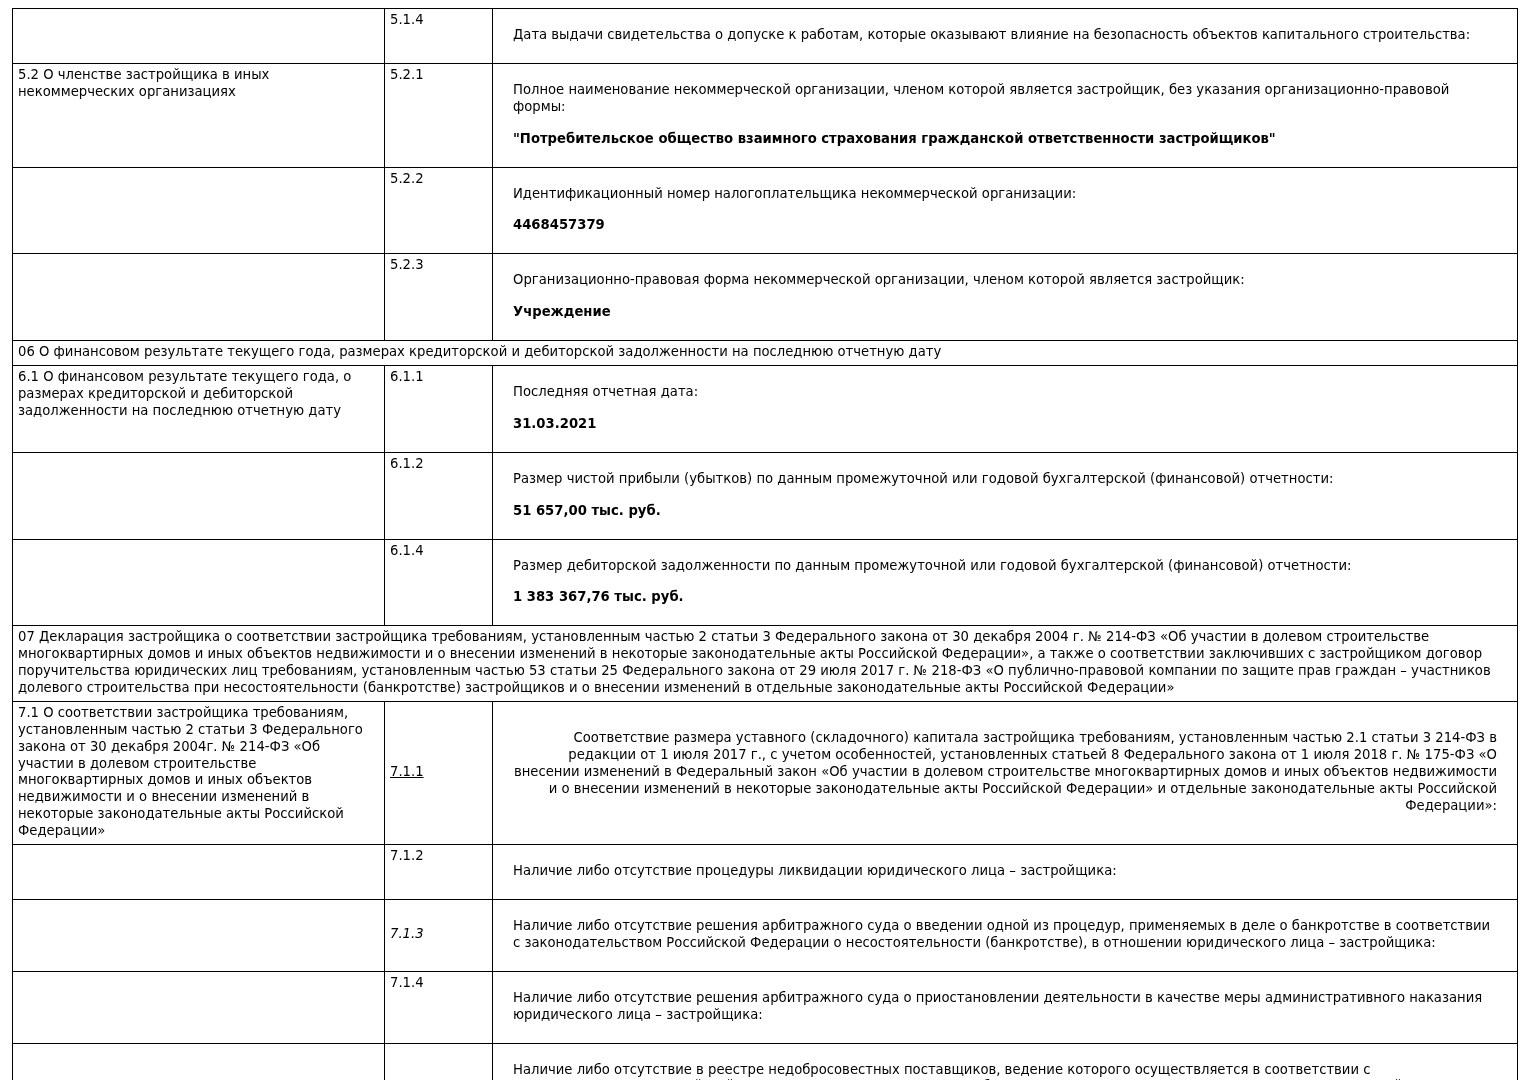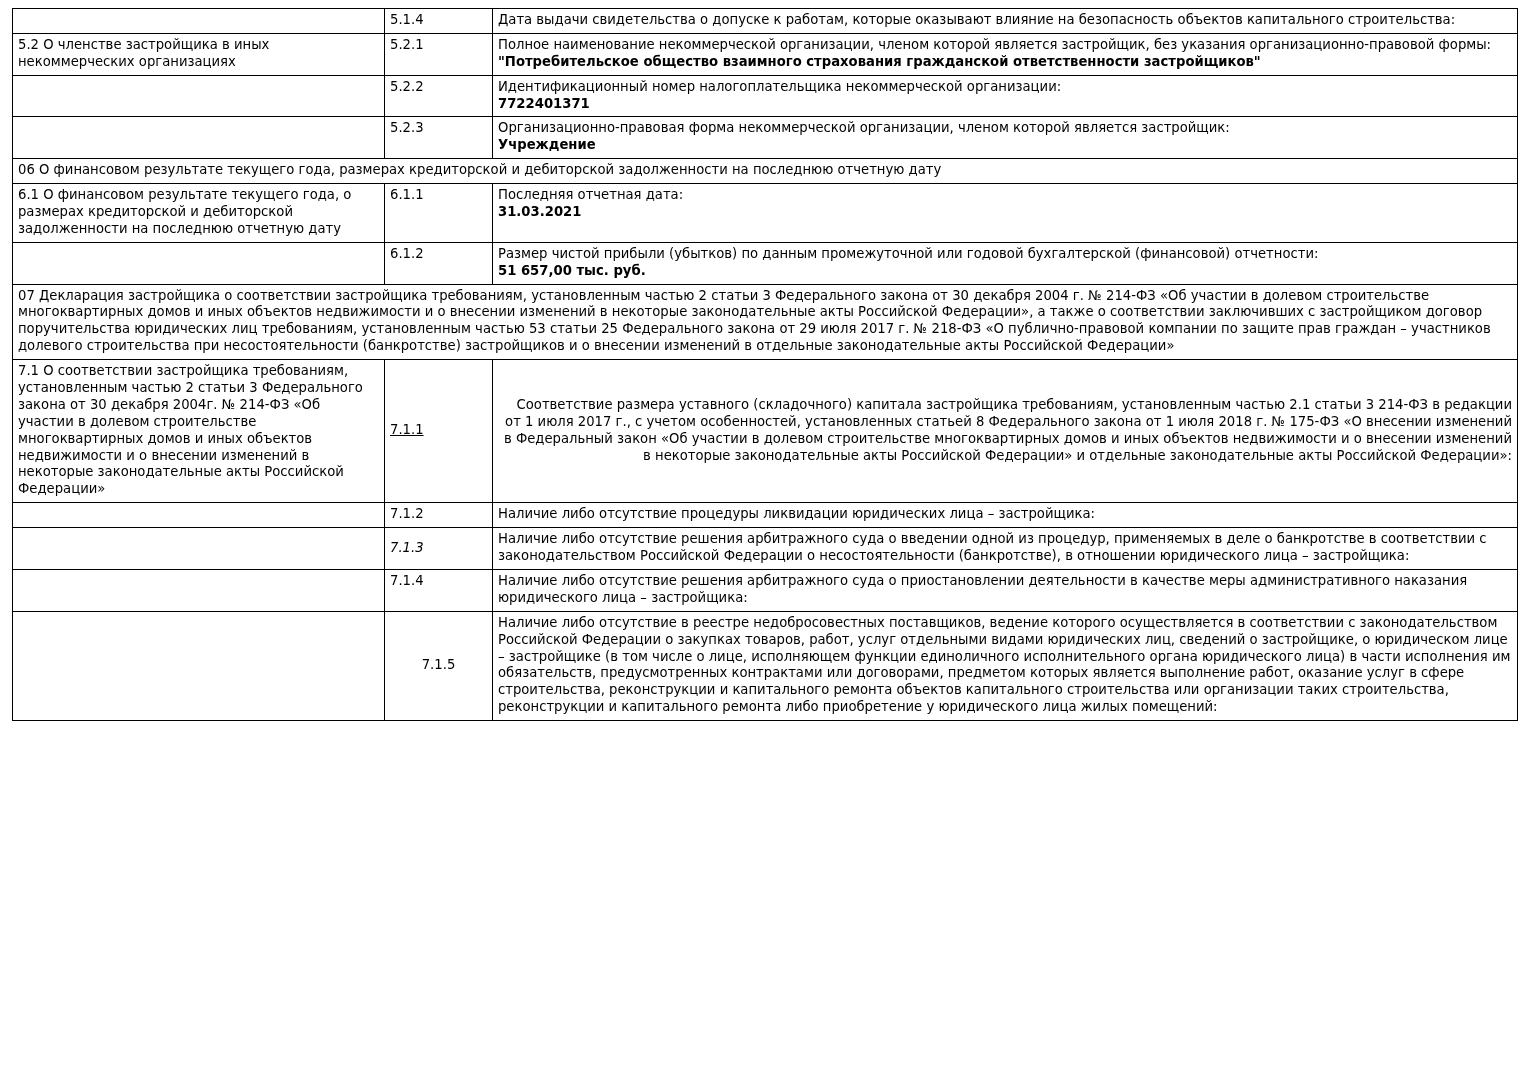--- a/index.html
+++ b/index.html
@@ -32,21 +32,21 @@
     padding: 3px 5px 4px 5px;
     word-wrap: break-word;
     overflow-wrap: break-word;
   }
   col.c1 { width: 372px; }
   col.c2 { width: 108px; }
   col.c3 { width: 1025px; }
   .code { white-space: nowrap; }
   .val { font-weight: bold; }
   .sec { font-weight: normal; }
-  p { margin: 0; }
+  p { margin: 15px; }
   .cellblock p + p { margin-top: 0; }
 </style>
 </head>
 <body>
 
 <div class="page">
   <table class="doc">
     <colgroup>
       <col class="c1">
         <col class="c2">
@@ -70,21 +70,21 @@
           <p>Полное наименование некоммерческой организации, членом которой является застройщик, без указания организационно-правовой формы:</p>
           <p class="val">"Потребительское общество взаимного страхования гражданской ответственности застройщиков"</p>
         </td>
       </tr>
 
       <tr>
         <td><span></span></td>
         <td class="code"><span>5.2.2</span></td>
         <td class="cellblock">
           <p>Идентификационный номер налогоплательщика некоммерческой организации:</p>
-          <p class="val">7722401371</p>
+          <p class="val">4468457379</p>
         </td>
       </tr>
 
       <tr>
         <td><span></span></td>
         <td class="code"><span>5.2.3</span></td>
         <td class="cellblock">
           <p>Организационно-правовая форма некоммерческой организации, членом которой является застройщик:</p>
           <p class="val">Учреждение</p>
         </td>
@@ -106,39 +106,47 @@
       <tr>
         <td><span></span></td>
         <td class="code"><span>6.1.2</span></td>
         <td class="cellblock">
           <p>Размер чистой прибыли (убытков) по данным промежуточной или годовой бухгалтерской (финансовой) отчетности:</p>
           <p class="val">51 657,00 тыс. руб.</p>
         </td>
       </tr>
 
 
+      <tr>
+        <td><span></span></td>
+        <td class="code"><span>6.1.4</span></td>
+        <td class="cellblock">
+          <p>Размер дебиторской задолженности по данным промежуточной или годовой бухгалтерской (финансовой) отчетности:</p>
+          <p class="val">1 383 367,76 тыс. руб.</p>
+        </td>
+      </tr>
 
       <tr>
         <td colspan="3" class="sec">07 Декларация застройщика о соответствии застройщика требованиям, установленным частью 2 статьи 3 Федерального закона от 30 декабря 2004 г. № 214-ФЗ «Об участии в долевом строительстве многоквартирных домов и иных объектов недвижимости и о внесении изменений в некоторые законодательные акты Российской Федерации», а также о соответствии заключивших с застройщиком договор поручительства юридических лиц требованиям, установленным частью 53 статьи 25 Федерального закона от 29 июля 2017 г. № 218-ФЗ «О публично-правовой компании по защите прав граждан – участников долевого строительства при несостоятельности (банкротстве) застройщиков и о внесении изменений в отдельные законодательные акты Российской Федерации»</td>
       </tr>
 
       <tr>
         <td><span>7.1 О соответствии застройщика требованиям, установленным частью 2 статьи 3 Федерального закона от 30 декабря 2004г. № 214-ФЗ «Об участии в долевом строительстве многоквартирных домов и иных объектов недвижимости и о внесении изменений в некоторые законодательные акты Российской Федерации»</span></td>
         <td class="code" style="vertical-align: middle; text-decoration: underline;"><span>7.1.1</span></td>
         <td class="cellblock" style="vertical-align: middle; text-align: right;">
           <p>Соответствие размера уставного (складочного) капитала застройщика требованиям, установленным частью 2.1 статьи 3 214-ФЗ в редакции от 1 июля 2017 г., с учетом особенностей, установленных статьей 8 Федерального закона от 1 июля 2018 г. № 175-ФЗ «О внесении изменений в Федеральный закон «Об участии в долевом строительстве многоквартирных домов и иных объектов недвижимости и о внесении изменений в некоторые законодательные акты Российской Федерации» и отдельные законодательные акты Российской Федерации»:</p>
 
         </td>
       </tr>
 
       <tr>
         <td><span></span></td>
         <td class="code"><span>7.1.2</span></td>
         <td class="cellblock">
-          <p>Наличие либо отсутствие процедуры ликвидации юридических лица – застройщика:</p>
+          <p>Наличие либо отсутствие процедуры ликвидации юридического лица – застройщика:</p>
 
         </td>
       </tr>
 
       <tr>
         <td><span></span></td>
         <td class="code" style="vertical-align: middle; font-style: italic;"><span>7.1.3</span></td>
         <td class="cellblock">
           <p>Наличие либо отсутствие решения арбитражного суда о введении одной из процедур, применяемых в деле о банкротстве в соответствии с законодательством Российской Федерации о несостоятельности (банкротстве), в отношении юридического лица – застройщика:</p>
 

